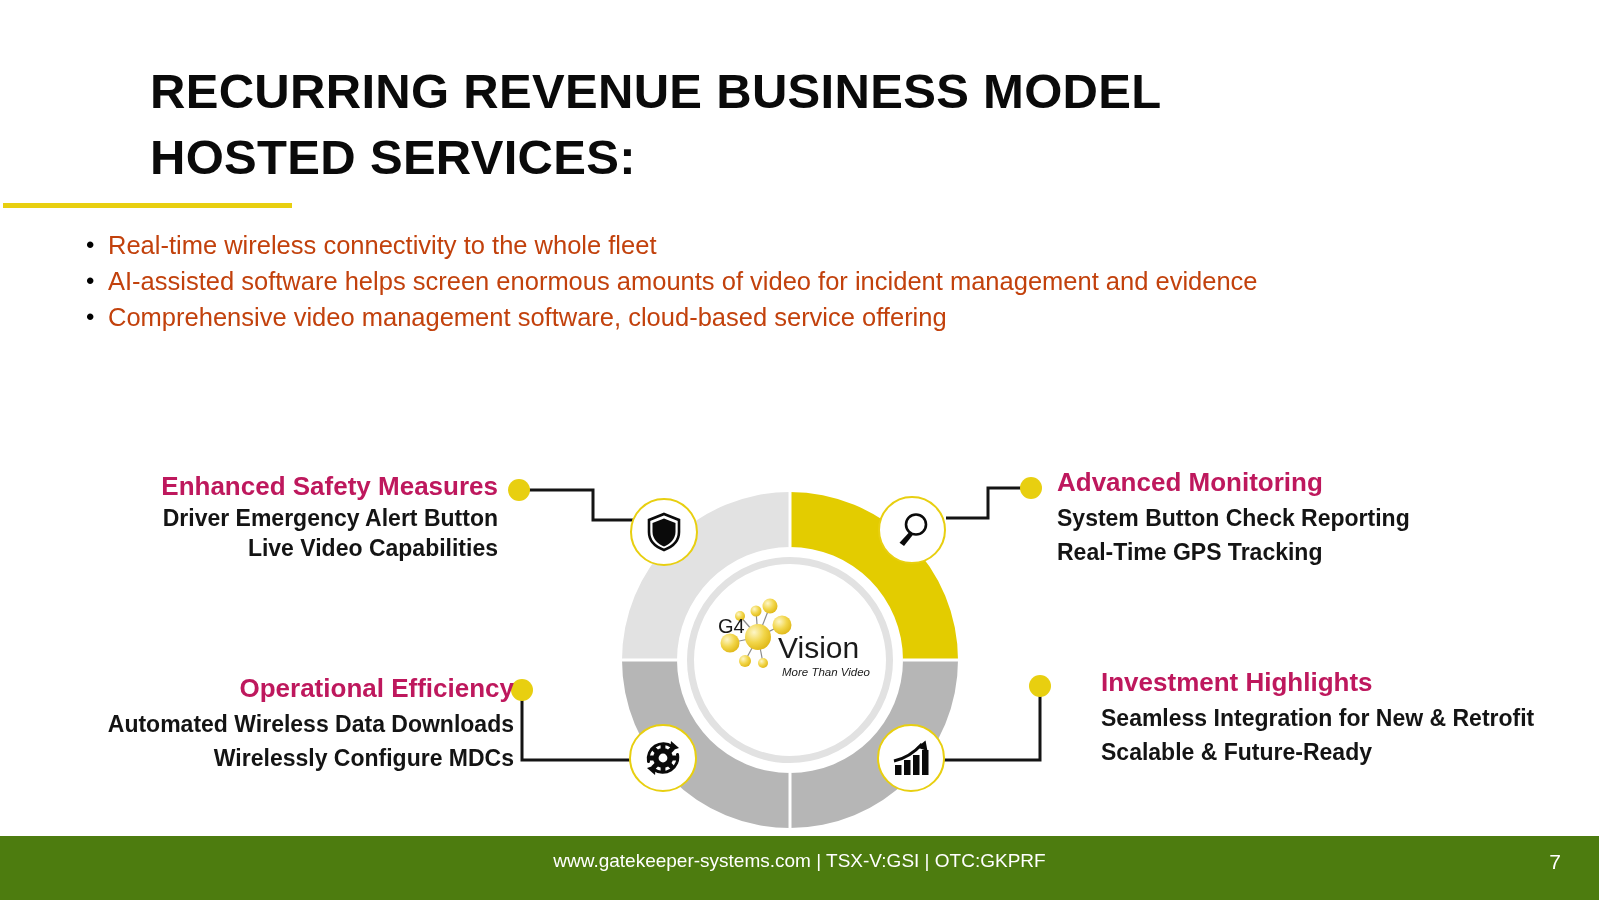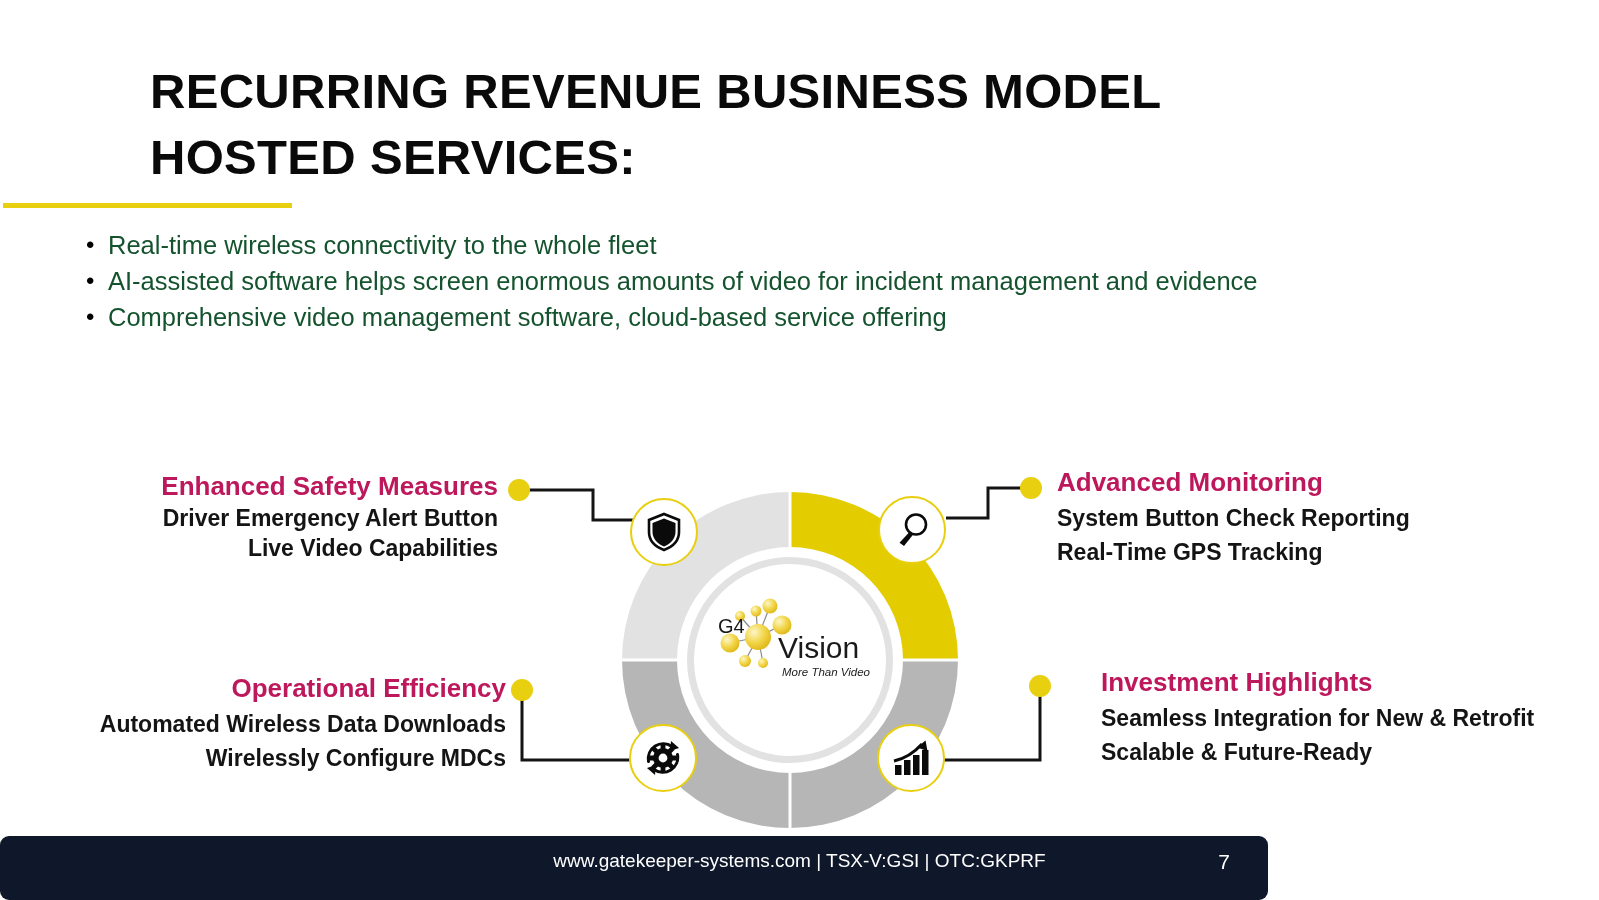--- a/index.html
+++ b/index.html
@@ -61,21 +61,21 @@
     width: 22px;
     flex: 0 0 22px;
     font-size: 24px;
     line-height: 34px;
     text-align: left;
     color: #000;
   }
   .bullet-text {
     font-size: 25.5px;
     line-height: 35px;
-    color: #14532d;
+    color: #c2410c;
     white-space: nowrap;
   }
 
   
   .diagram {
     position: absolute;
     left: 0;
     top: 430px;
     width: 1599px;
     height: 400px;
@@ -146,36 +146,35 @@
     font-size: 23px;
     line-height: 28px;
     color: #141414;
     white-space: nowrap;
     font-weight: bold;
   }
   .right-align { text-align: right; }
   .left-align  { text-align: left; }
 
   .lbl-tl { left: 0px;    top: 40px;  width: 498px; }
-  .lbl-bl { left: 0px;    top: 242px; width: 506px; }
+  .lbl-bl { left: 8px;    top: 242px; width: 506px; }
   .lbl-tr { left: 1057px; top: 36px;  width: 470px; }
   .lbl-br { left: 1057px; top: 236px; width: 470px; margin-left: 44px; }
   .lbl-tl .q-sub, .lbl-bl .q-sub { margin-top: 2px; }
   .lbl-tr .q-sub, .lbl-br .q-sub { margin-top: 6px; }
   .lbl-bl .q-sub { margin-top: 6px; padding-left: 44px; }
 
   
   .footer {
     position: absolute;
     left: 0;
     top: 836px;
-    width: 1268px;
+    width: 1599px;
     height: 64px;
-    background: #0f172a;
-    border-radius: 9px;
+    background: #4d7c0f;
   }
   .footer-text {
     position: absolute;
     left: 0;
     top: 0;
     width: 1599px;
     line-height: 50px;
     text-align: center;
     color: #ffffff;
     font-size: 19px;

